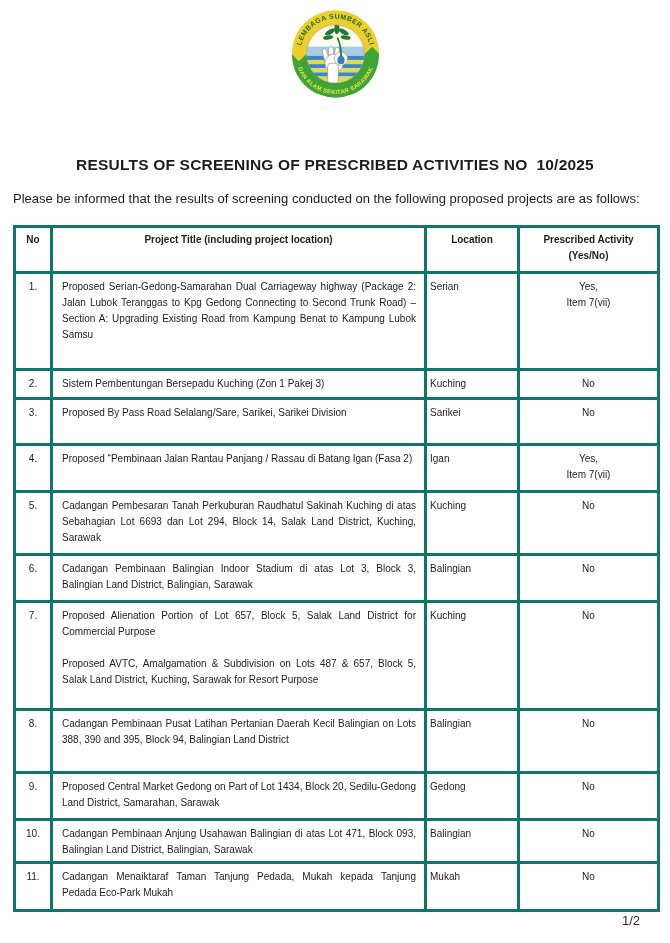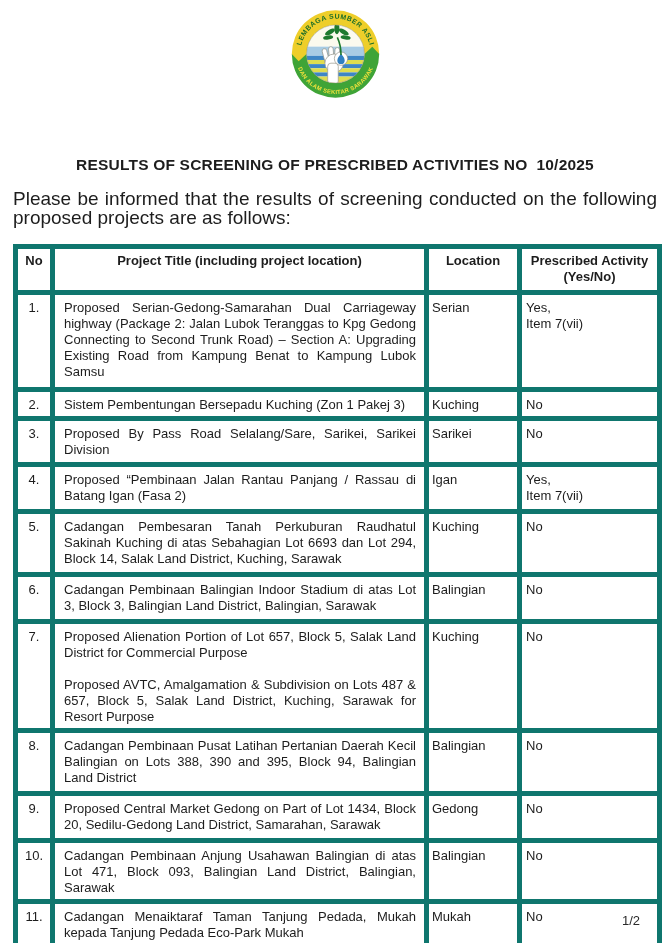--- a/index.html
+++ b/index.html
@@ -13,44 +13,44 @@
 
   .logo-wrap { width:95px; height:92px; margin:8px auto 0; }
   .logo-wrap svg { width:95px; height:92px; display:block; }
 
   .doc-title {
     margin-top:56px; text-align:center;
     font-size:15.5px; font-weight:bold; white-space:pre;
     letter-spacing:0.2px;
   }
   .intro {
-    margin-top:15px; font-size:19px; line-height:19px;
+    margin-top:15px; font-size:13px; line-height:19px;
     text-align:justify;
   }
 
   table.screening {
     margin-top:17px; width:644px; border-collapse:collapse; table-layout:fixed;
   }
   table.screening th, table.screening td {
-    border:5px solid #0f766e; vertical-align:top;
-    font-size:13px; line-height:16px;
+    border:3px solid #0f766e; vertical-align:top;
+    font-size:10px; line-height:16px;
   }
   col.c-no  { width:37px; }
   col.c-ti  { width:374px; }
   col.c-lo  { width:93px; }
   col.c-ac  { width:140px; }
 
   thead tr { height:46px; }
   thead th { font-weight:bold; text-align:center; vertical-align:middle; padding:4px 3px; }
   th.h-act { white-space:pre-line; }
 
   td.col-no { text-align:center; padding:5px 2px 3px; }
   td.col-ti { text-align:justify; white-space:pre-line; padding:5px 8px 3px 9px; }
   td.col-lo { padding:5px 3px 3px; }
-  td.col-ac { text-align:left; white-space:pre-line; padding:5px 4px 3px; }
+  td.col-ac { text-align:center; white-space:pre-line; padding:5px 4px 3px; }
 
   tbody tr:nth-child(1)  { height:97px; }
   tbody tr:nth-child(2)  { height:29px; }
   tbody tr:nth-child(3)  { height:46px; }
   tbody tr:nth-child(4)  { height:47px; }
   tbody tr:nth-child(5)  { height:63px; }
   tbody tr:nth-child(6)  { height:47px; }
   tbody tr:nth-child(7)  { height:108px; }
   tbody tr:nth-child(8)  { height:63px; }
   tbody tr:nth-child(9)  { height:47px; }

